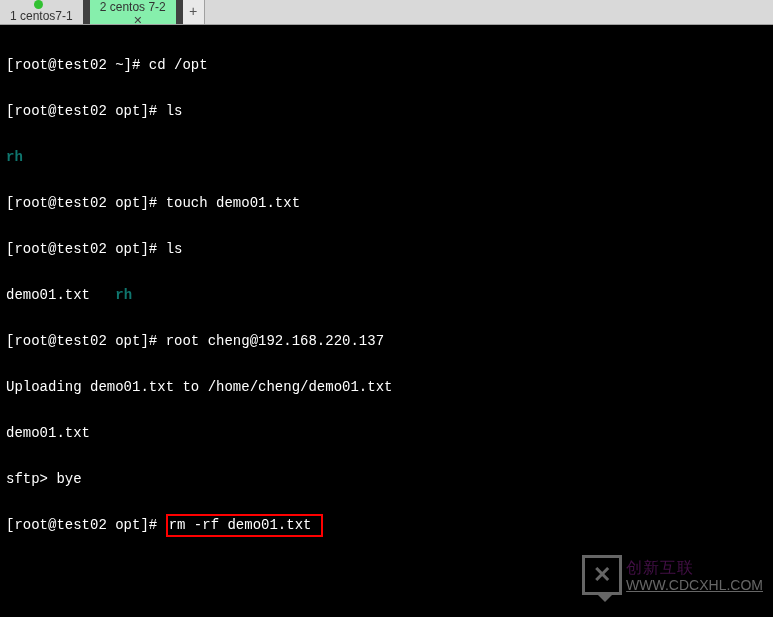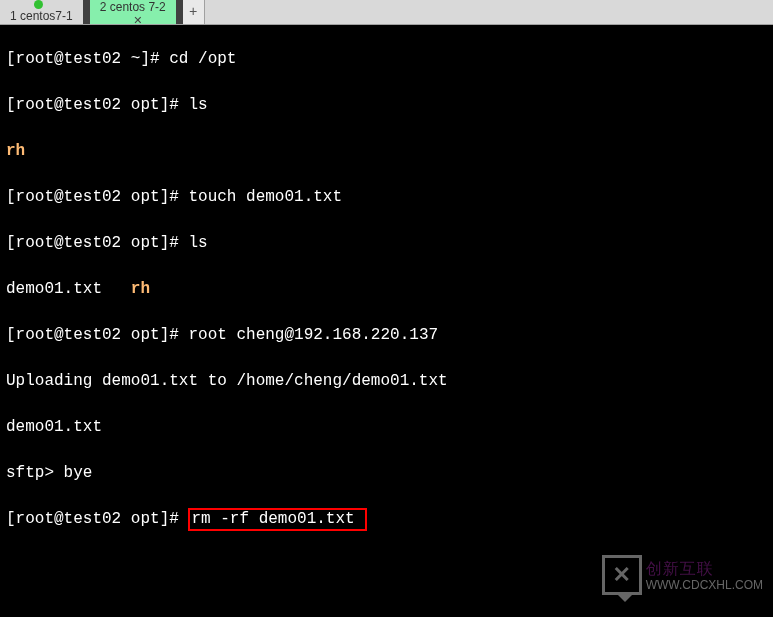--- a/index.html
+++ b/index.html
@@ -4,28 +4,28 @@
 <style>
 * { margin:0; padding:0; box-sizing:border-box; }
 body { width:773px; height:617px; background:#fff; font-family:"Consolas","Courier New",monospace; font-size:16px; overflow:hidden; position:relative; }
 .tab-bar { height:25px; background:#d9d9d9; border-bottom:1px solid #a0a0a0; display:flex; align-items:stretch; }
 .tab { display:flex; align-items:center; padding:0 10px; border-right:7px solid #404040; font-size:12px; font-family:sans-serif; color:#333; position:relative; cursor:pointer;flex-direction:column; }
 .tab .dot { width:9px; height:9px; border-radius:50%; margin-right:6px; }
 .tab .dot.green { background:#32c132; }
 .tab.active { background:#86efac; }
 .tab .close { margin-left:10px; font-size:11px; color:#444; }
 .add-tab { width:22px; display:flex; align-items:center; justify-content:center; background:#e9e9e9; border-right:1px solid #a0a0a0; font-size:14px; color:#555; cursor:pointer; }
-.term { background:#000; color:#fff; height:592px; padding:0 6px; line-height:23px; font-size:16px; white-space:pre; position:relative; }
-.blue { color:#fdba74; font-weight:bold; }
+.term { background:#000; color:#fff; height:592px; padding:6px 6px; line-height:23px; font-size:14px; white-space:pre; position:relative; }
+.blue { color:#0f766e; font-weight:bold; }
 .hl { border:2px solid #ff0000; display:inline-block; line-height:19px; padding:0 1px; margin:-2px 0; }
 .watermark { position:absolute; right:10px; bottom:22px; display:flex; align-items:center; opacity:0.6; font-family:sans-serif; }
 .watermark .wm-icon { width:40px; height:40px; border:3px solid #aaa; display:flex; align-items:center; justify-content:center; font-size:22px; color:#aaa; font-weight:bold; margin-right:4px; position:relative; }
 .watermark .wm-icon::after{content:'';position:absolute;width:0;height:0;border-left:9px solid transparent;border-right:9px solid transparent;border-top:9px solid #aaa;bottom:-10px;left:11px;}
 .watermark .wm-text { color:#701a75; font-size:16px; letter-spacing:1px; white-space:nowrap; }
-.watermark .wm-sub { color:#aaa; font-size:12px; letter-spacing:0; display:block; margin-top:-2px; }
+.watermark .wm-sub { color:#aaa; font-size:14px; letter-spacing:0; display:block; margin-top:-2px;text-decoration:underline; }
 </style>
 </head>
 <body>
 
 <div class="tab-bar">
   <div class="tab">
     <span class="dot green"></span>
     <span>1 centos7-1</span>
   </div>
   <div class="tab active">

